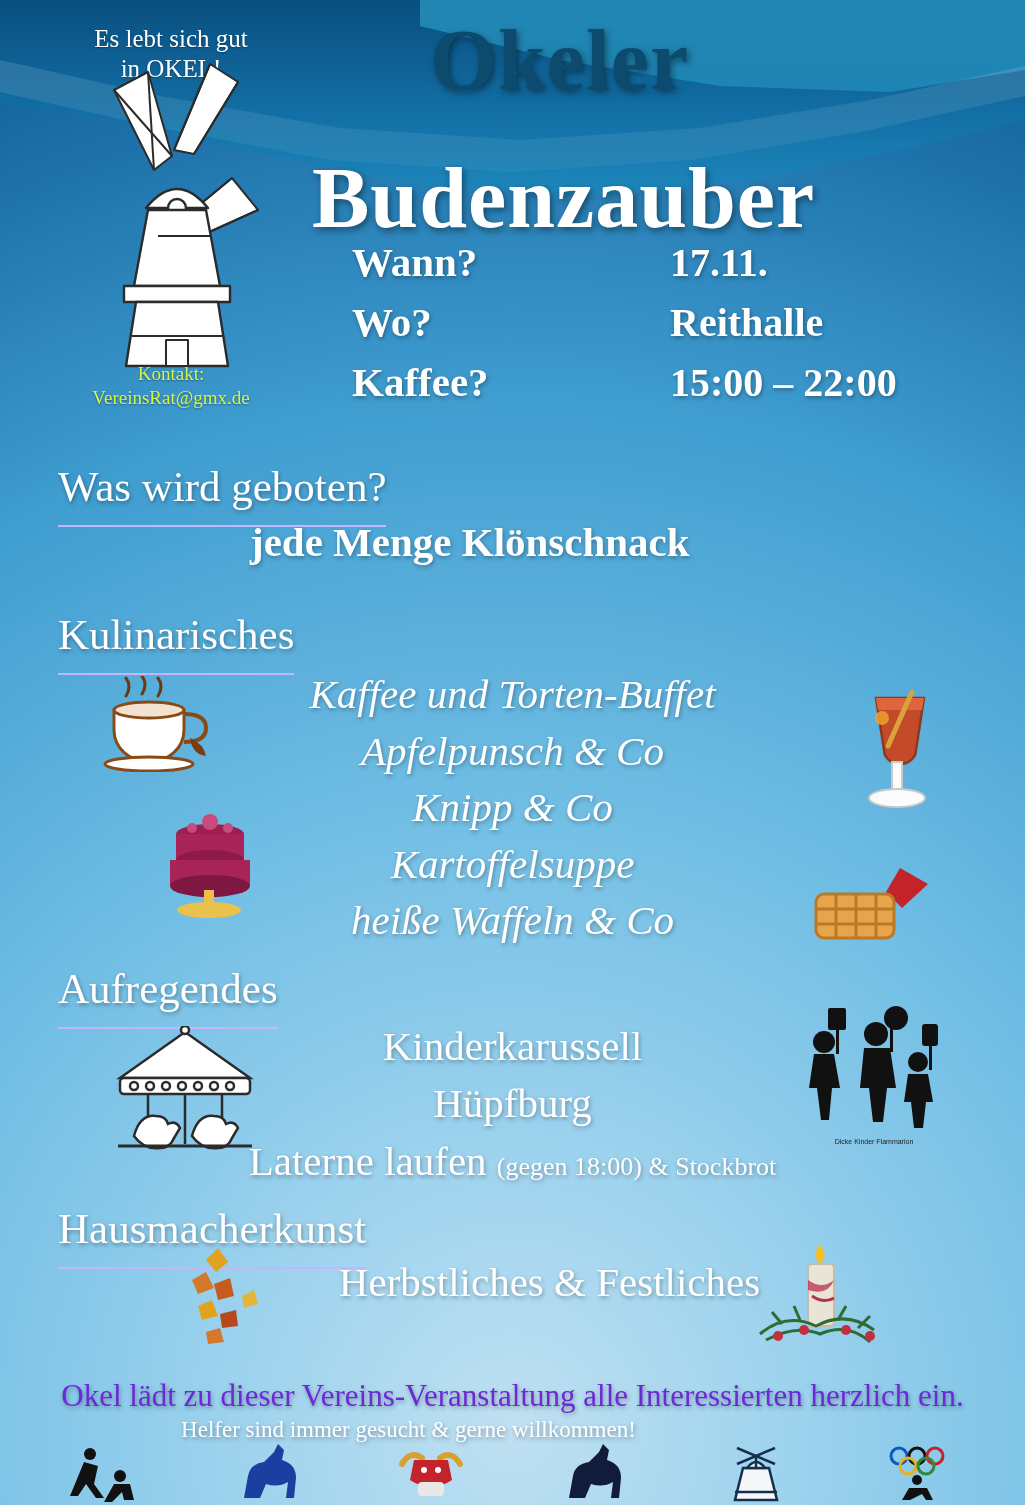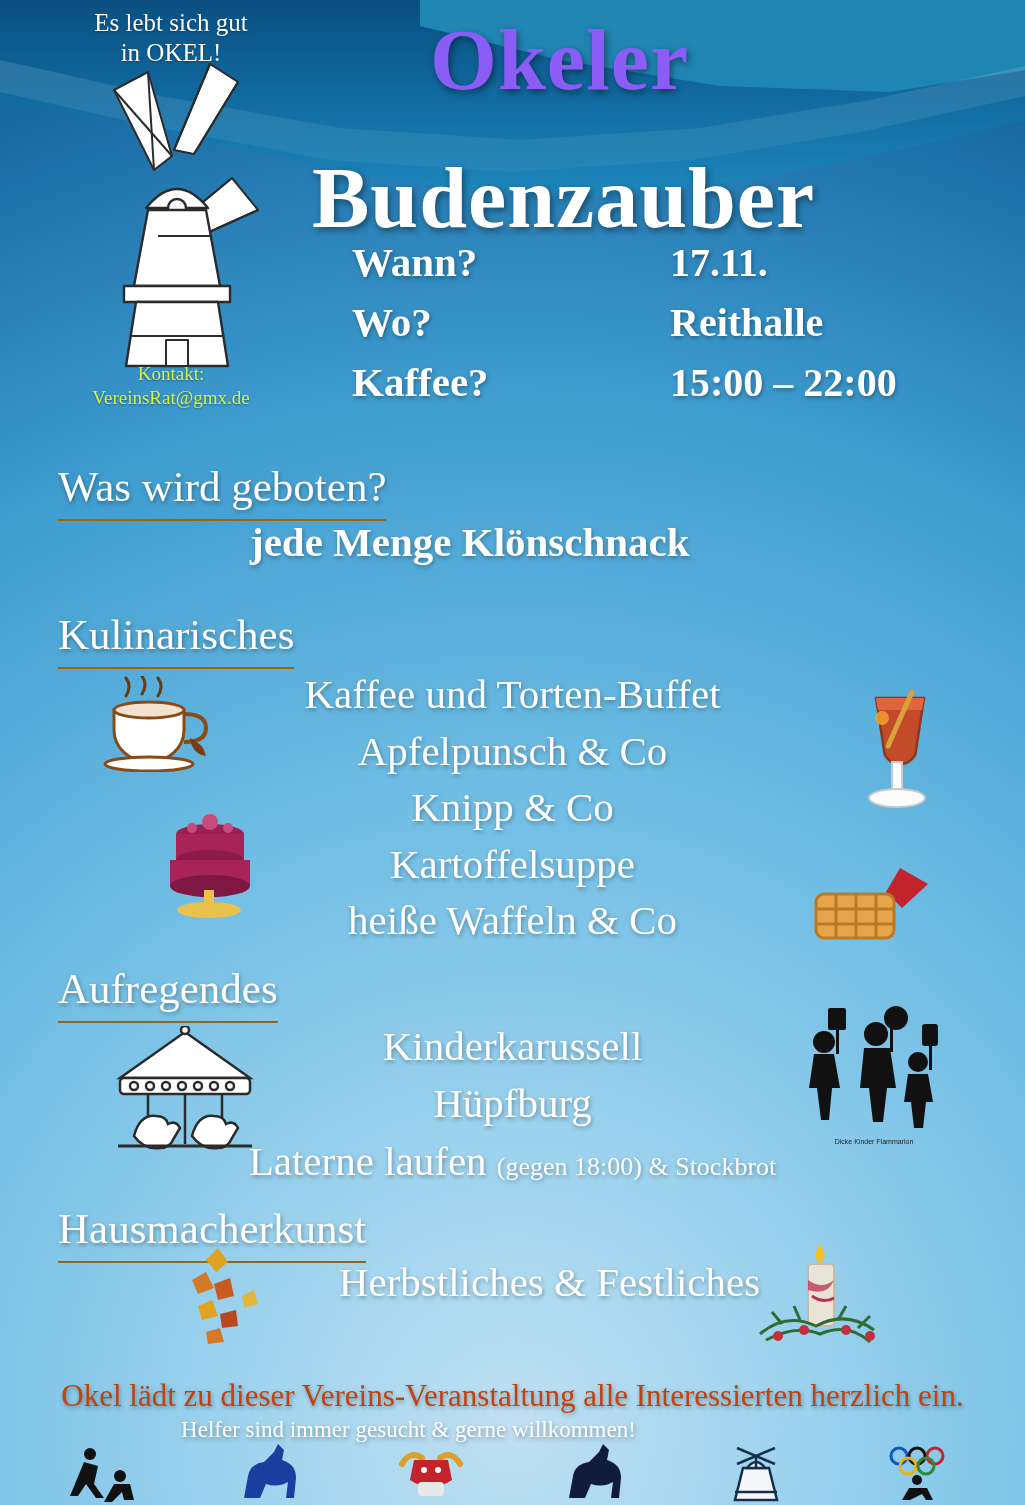--- a/index.html
+++ b/index.html
@@ -28,27 +28,27 @@
   .wave3{
     position:absolute;left:420px;top:0;width:605px;height:200px;
     background:linear-gradient(180deg,#2fa5cf,#1b7fae);
     clip-path: polygon(605px 0, 605px 70px, 470px 92px, 300px 86px, 140px 60px, 0 26px, 0 0);
     opacity:.65;
   }
   .stage{position:absolute;inset:0;}
 
   
   .tagline{
-    position:absolute;left:46px;top:8px;width:250px;text-align:center;
+    position:absolute;left:46px;top:24px;width:250px;text-align:center;
     color:#ffffff;font-size:25px;line-height:1.18;
     text-shadow:0 1px 2px rgba(0,0,0,.35);
   }
   .title1{
     position:absolute;left:430px;top:10px;width:580px;
-    color:#8b5cf6;font-size:86px;font-weight:bold;letter-spacing:1px;
+    color:#0c4a6e;font-size:86px;font-weight:bold;letter-spacing:1px;
     text-shadow:2px 3px 7px rgba(0,0,0,.45);
   }
   .title2{
     position:absolute;left:300px;top:148px;width:700px;
     color:#ffffff;font-size:86px;font-weight:bold;letter-spacing:1px;
     text-shadow:2px 3px 7px rgba(0,0,0,.45);
     margin-left:12px;
   }
   .qa{position:absolute;left:352px;top:238px;width:620px;color:#ffffff;font-weight:bold;}
   .qa .row{display:flex;align-items:baseline;margin-bottom:12px;}
@@ -61,31 +61,31 @@
     text-shadow:0 1px 2px rgba(0,0,0,.4);
   }
 
   
   .mill{position:absolute;left:62px;top:58px;width:230px;height:310px;}
 
   
   .h-sec{
     position:absolute;color:#ffffff;font-size:43px;
     text-shadow:1px 2px 4px rgba(0,0,0,.35);
-    border-bottom:2px solid #a16207;padding-bottom:8px;
+    border-bottom:2px solid #c4b5fd;padding-bottom:14px;
   }
   .line{
     position:absolute;color:#ffffff;text-shadow:1px 2px 4px rgba(0,0,0,.32);font-weight:bold;
   }
   .c-list{position:absolute;width:1025px;text-align:center;color:#fff;}
   .c-list div{text-shadow:1px 2px 4px rgba(0,0,0,.32);}
 
   .footer1{
     position:absolute;left:0;top:1378px;width:1025px;text-align:center;
-    color:#c2410c;font-size:31px;text-shadow:1px 2px 4px rgba(0,0,0,.35);
+    color:#6d28d9;font-size:31px;text-shadow:1px 2px 4px rgba(0,0,0,.35);
   }
   .footer2{
     position:absolute;left:0;top:1417px;width:817px;text-align:center;
     color:#ffffff;font-size:23px;text-shadow:1px 2px 4px rgba(0,0,0,.35);
   }
   .iconrow{
     position:absolute;left:0;top:1440px;width:1025px;height:65px;
     display:flex;align-items:center;justify-content:space-around;padding:0 26px;box-sizing:border-box;
   }
   .iconrow .pic{width:78px;height:62px;}
@@ -160,21 +160,21 @@
 
   <div class="contact">
     <div>Kontakt:</div>
     <div>VereinsRat@gmx.de</div>
   </div>
 
   <div class="h-sec" style="left:58px;top:462px;">Was wird geboten?</div>
   <div class="line" style="left:250px;top:518px;font-size:41px;">jede Menge Klönschnack</div>
 
   <div class="h-sec" style="left:58px;top:610px;">Kulinarisches</div>
-  <div class="c-list" style="top:666px;font-size:41px;line-height:1.38;">
+  <div class="c-list" style="top:666px;font-size:41px;line-height:1.38;font-style:italic;">
     <div>Kaffee und Torten-Buffet</div>
     <div>Apfelpunsch &amp; Co</div>
     <div>Knipp &amp; Co</div>
     <div>Kartoffelsuppe</div>
     <div>heiße Waffeln &amp; Co</div>
   </div>
 
   <div style="position:absolute;left:98px;top:676px;">
     <svg width="118" height="96" viewBox="0 0 118 96">
       <g stroke="#6b3a12" stroke-width="3" fill="none" stroke-linecap="round">

